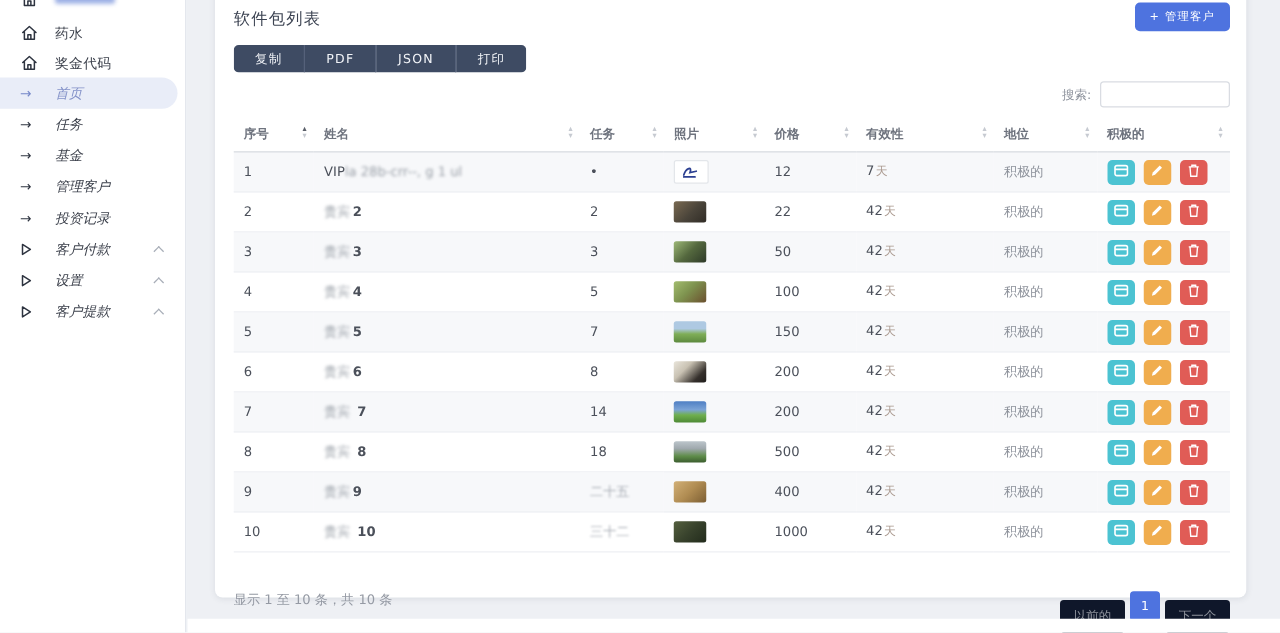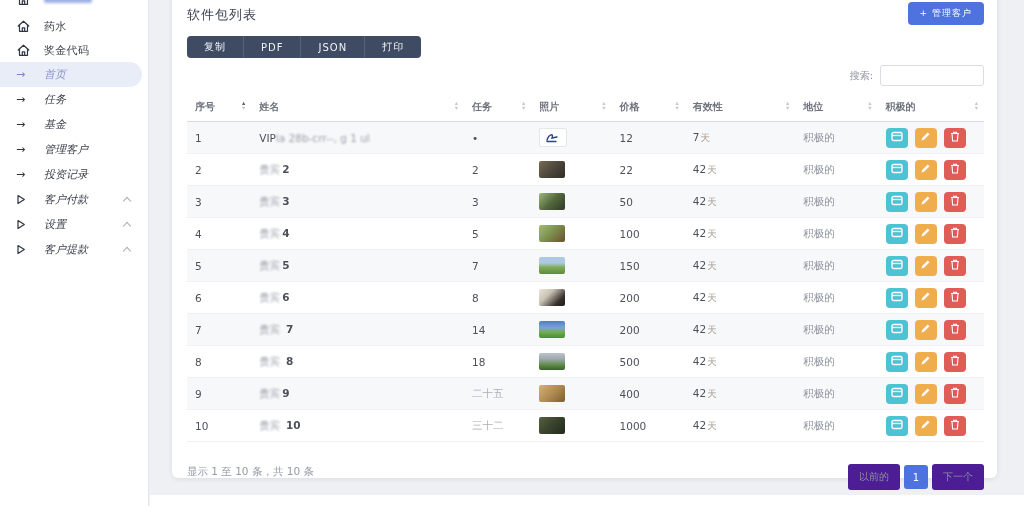--- a/index.html
+++ b/index.html
@@ -56,22 +56,22 @@
   .photo{width:26px;height:17px;border-radius:2px;display:flex;align-items:center;justify-content:center;overflow:hidden;}
   .photo.glyph{background:#fff;border:1px solid #e3e6ea;}
   .validity-unit{color:#ab9a90;font-size:9.5px;margin-left:1px;}
   .status-txt{color:#8d929b;}
   .act-btn{width:22px;height:20px;border:none;border-radius:4px;margin-right:4px;cursor:pointer;
            display:inline-flex;align-items:center;justify-content:center;padding:0;vertical-align:middle;}
   
   .tfoot-row{display:flex;justify-content:space-between;align-items:center;margin-top:11px;}
   .info-txt{font-size:10.5px;color:#959aa4;}
   .pager{display:flex;align-items:center;margin-top:11px;}
-  .page-btn{background:#4c1d95;color:#8d929b;border:none;border-radius:3px;font-size:10px;
-            padding:6px 11px;cursor:pointer;font-family:inherit;}
+  .page-btn{background:#0f172a;color:#8d929b;border:none;border-radius:3px;font-size:10px;
+            padding:6px 11px;cursor:pointer;font-family:inherit;margin-top:16px;}
   .page-num{background:#4e73df;color:#fff;border:none;border-radius:3px;font-size:10px;
             width:24px;height:24px;margin:0 4px;cursor:pointer;font-family:inherit;}
 </style>
 </head>
 <body>
 
 <aside class="sidebar">
   <div class="side-item clipped">
     <span class="ico">
       <svg width="15" height="15" viewBox="0 0 15 15">

